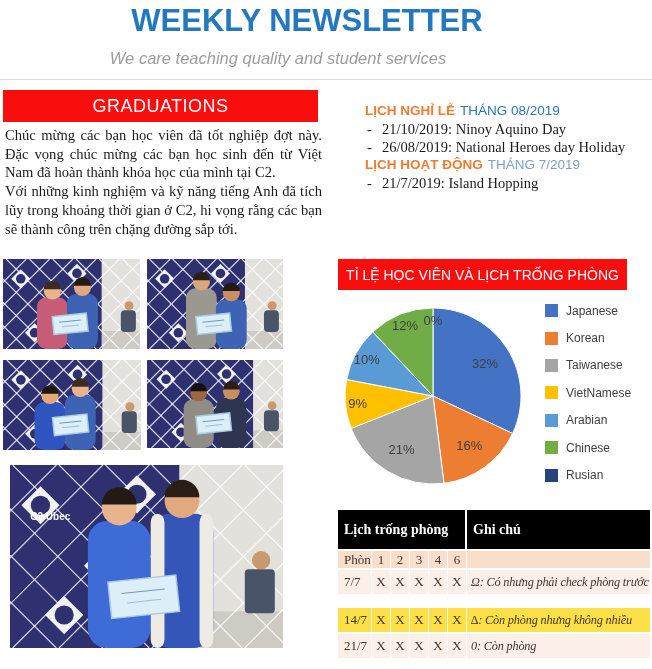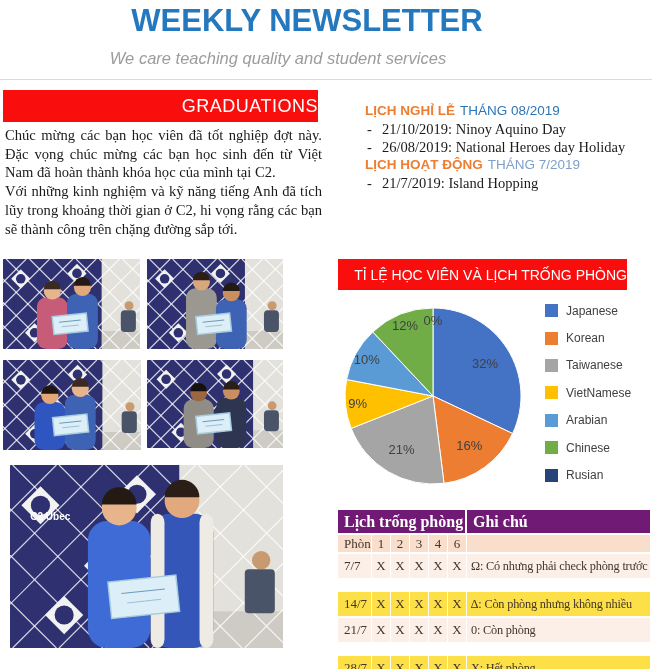--- a/index.html
+++ b/index.html
@@ -8,21 +8,21 @@
   .abs{position:absolute;}
 
   
   #title{top:3px;left:0;width:614px;text-align:center;font-size:31px;font-weight:bold;
          color:#2478BE;}
   #subtitle{top:49px;left:0;width:556px;text-align:center;font-style:italic;
             font-size:16.5px;color:#9C9C9C;}
   #title-rule{top:79px;left:0;width:652px;border-top:1px solid #DBDBDB;height:0;}
 
   
-  .banner{background:#FA0D0D;color:#fff;display:flex;align-items:center;justify-content:flex-end;}
+  .banner{background:#FA0D0D;color:#fff;display:flex;align-items:center;justify-content:center;}
   #banner-grad{left:3px;top:90px;width:315px;height:32px;font-size:18px;letter-spacing:.5px;}
   #banner-stats{left:338px;top:259px;width:289px;height:31px;font-size:14px;}
 
   
   #intro{left:5px;top:126px;width:317px;font-family:"Liberation Serif","DejaVu Serif",serif;
          font-size:14.6px;line-height:18.7px;text-align:justify;color:#1B1B1B;}
   #intro p{margin:0;}
 
   
   #schedule{left:365px;top:102px;width:287px;}
@@ -45,35 +45,35 @@
   
   #pie-wrap{left:338px;top:300px;width:200px;height:190px;}
   #legend{left:545px;top:297px;width:105px;}
   .leg-item{height:27.4px;display:flex;align-items:center;}
   .leg-swatch{width:13px;height:13px;flex:0 0 13px;margin-right:8px;}
   .leg-label{font-size:12px;color:#404040;white-space:nowrap;}
 
   
   #roomtable{left:338px;top:510px;width:312px;font-family:"Liberation Serif","DejaVu Serif",serif;}
   .trow{display:grid;box-sizing:border-box;border-bottom:2px solid #fff;}
-  .trow.hdr{grid-template-columns:129px 1fr;height:25px;background:#701a75;color:#fff;
-            font-weight:bold;font-size:16px;}
+  .trow.hdr{grid-template-columns:129px 1fr;height:41px;background:#000000;color:#fff;
+            font-weight:bold;font-size:14px;}
   .trow.sub{grid-template-columns:34px 19px 19px 19px 19px 19px 1fr;height:19px;
             background:#F9DECC;font-size:13px;}
   .trow.data{grid-template-columns:34px 19px 19px 19px 19px 19px 1fr;height:26px;font-size:13px;}
   .trow.data.light{background:#FBEFE7;}
   .trow.data.dark{background:#fde047;margin-top:12px;}
   .tcell{display:flex;align-items:center;box-sizing:border-box;color:#42362B;
          border-right:1px solid rgba(255,255,255,.9);overflow:hidden;}
   .trow.hdr .tcell{color:#fff;padding-left:6px;border-right:2px solid #fff;}
   .trow.hdr .tcell:last-child{border-right:none;}
   .tcell.c-date{padding-left:6px;}
   .tcell.c-mark{justify-content:center;}
   .tcell.c-note{padding-left:4px;font-size:12.3px;letter-spacing:-.2px;border-right:none;
-                white-space:nowrap;}
+                white-space:nowrap;font-style:italic;}
 </style>
 </head>
 <body>
 
 <div class="page">
 
   <div id="title" class="abs">WEEKLY NEWSLETTER</div>
   <div id="subtitle" class="abs">We care teaching quality and student services</div>
   <div id="title-rule" class="abs"></div>
 

